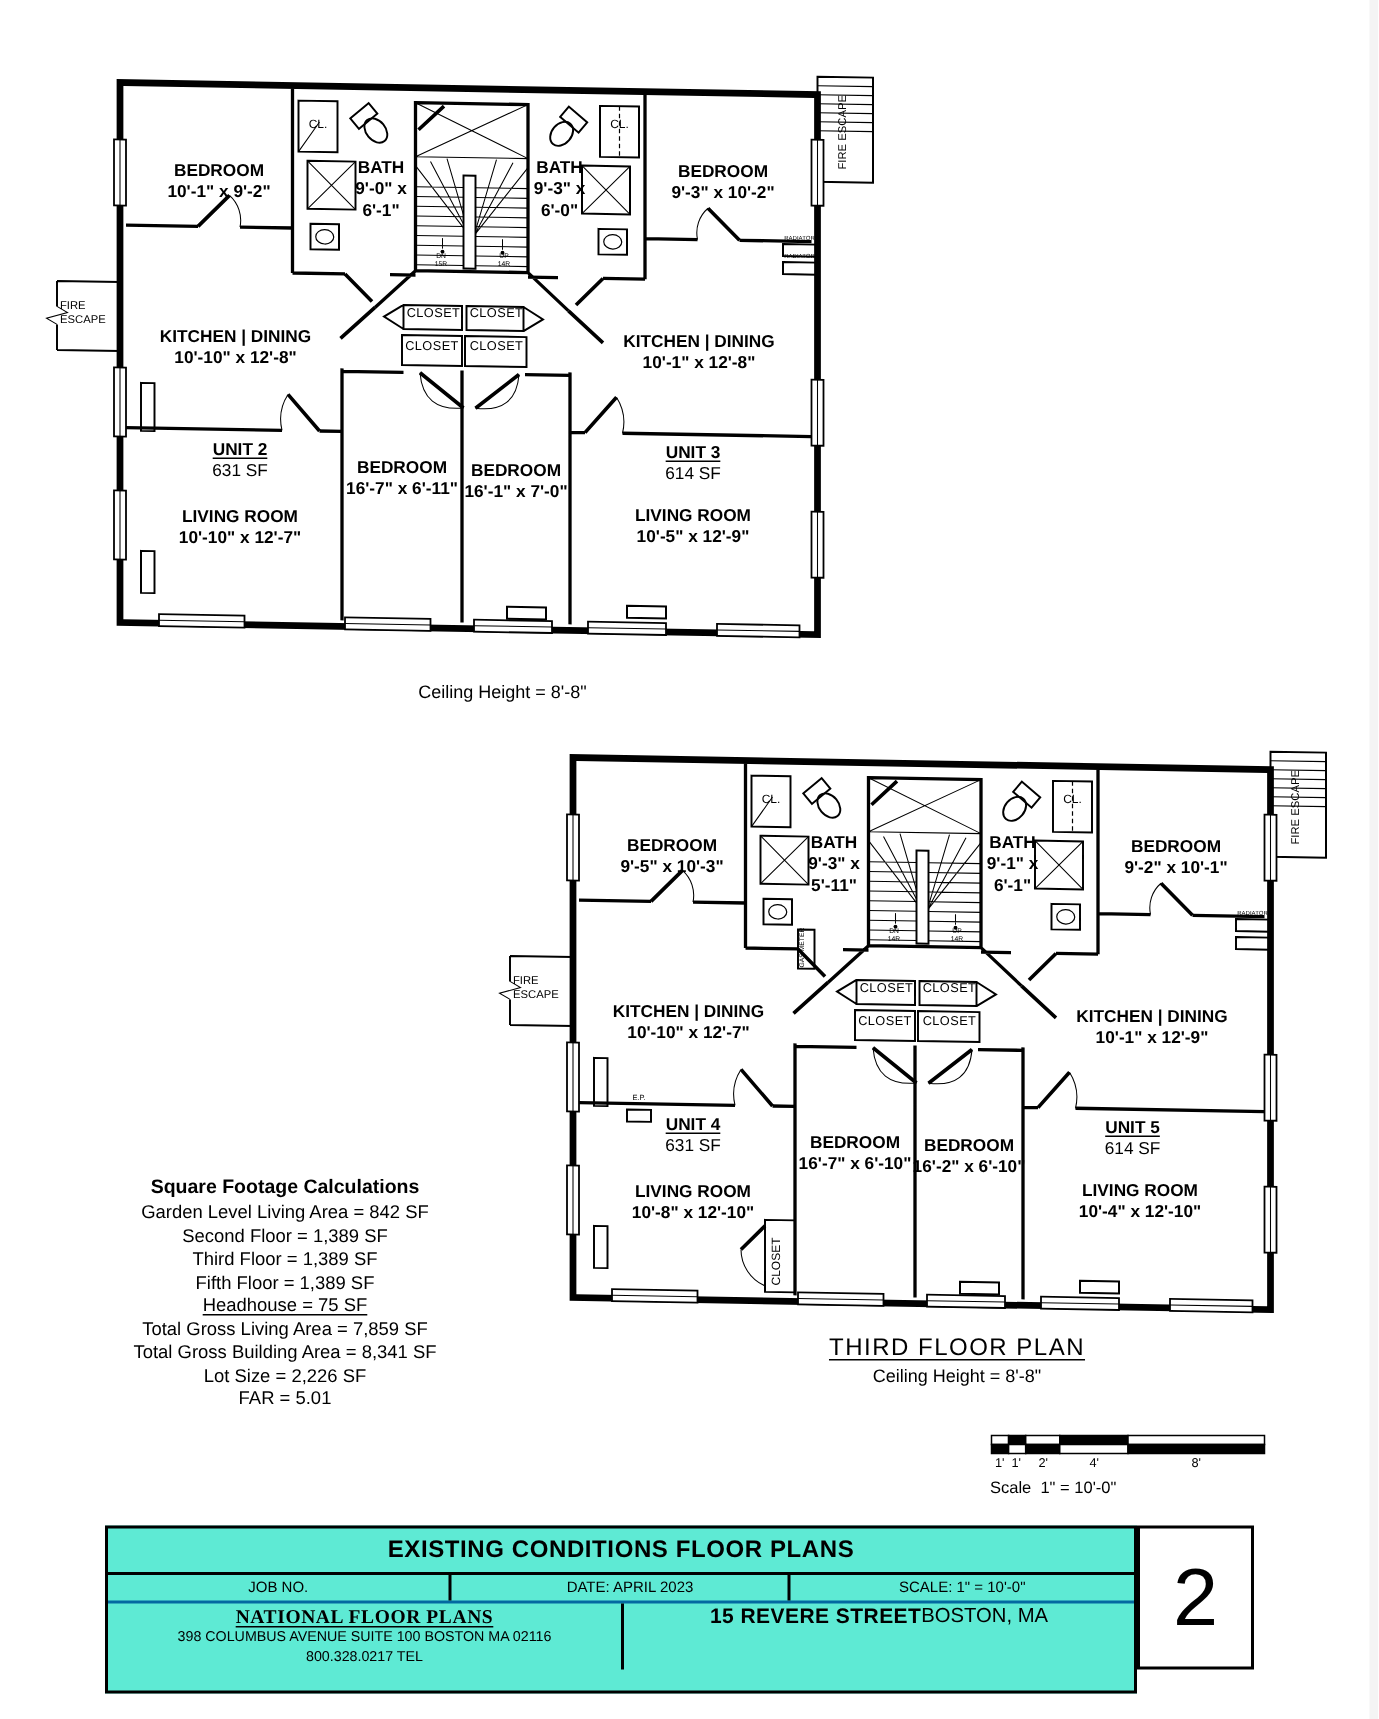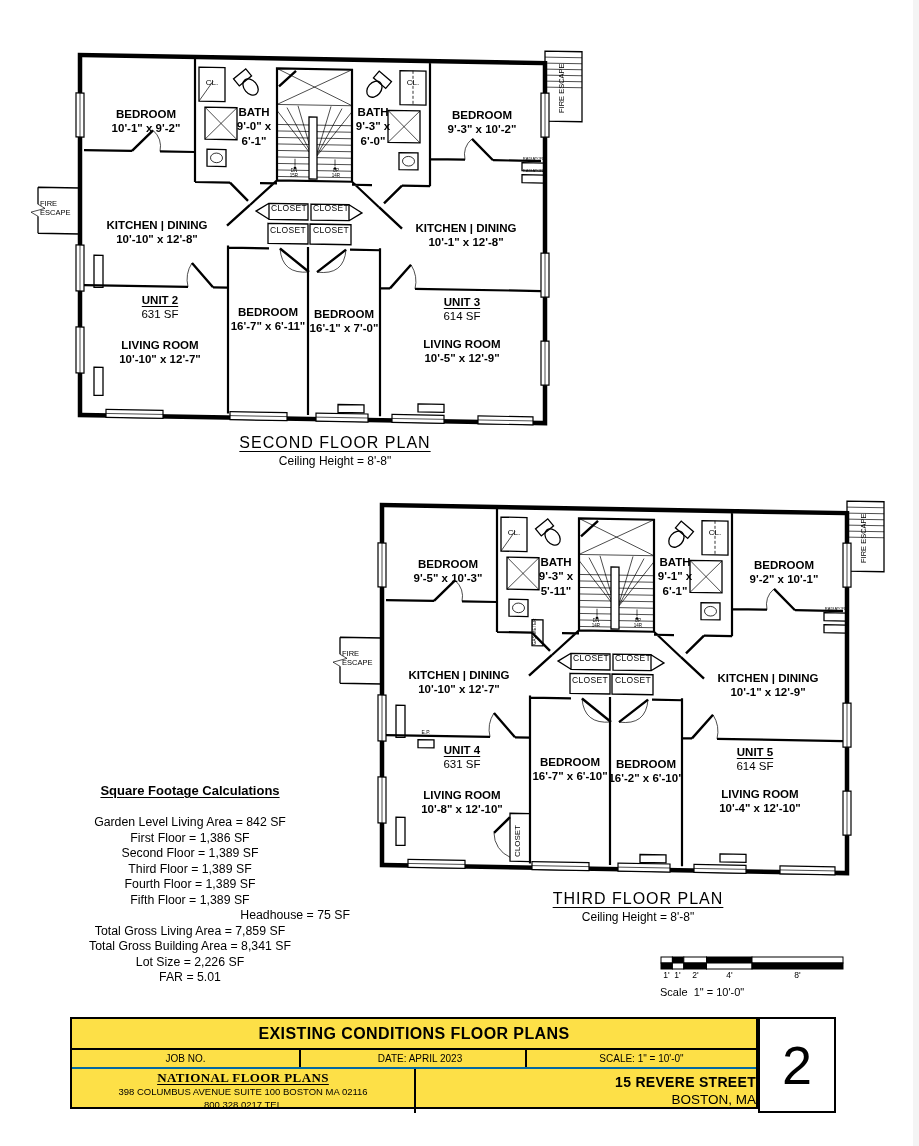--- a/index.html
+++ b/index.html
@@ -23,46 +23,46 @@
   .fev{position:absolute;font:normal 7.5px/1 "Liberation Sans",sans-serif;white-space:nowrap;
        transform:rotate(-90deg);transform-origin:left top;}
   .ptitle{position:absolute;width:320px;text-align:center;
           font:normal 16px/1.1 "Liberation Sans",sans-serif;letter-spacing:1px;
           text-decoration:underline;text-underline-offset:3px;}
   .pceil{position:absolute;width:320px;text-align:center;
          font:normal 12px/1.1 "Liberation Sans",sans-serif;}
   
   #sqft{position:absolute;left:30px;top:782px;width:320px;text-align:center;
         font:normal 12.3px/15.5px "Liberation Sans",sans-serif;}
-  #sqft .t{font:bold 13px/17px "Liberation Sans",sans-serif;text-decoration:underline;
-           text-underline-offset:2px;display:block;margin-bottom:16px;}
+  #sqft .t{font:bold 13px/17px "Liberation Sans",sans-serif;
+           text-underline-offset:2px;display:block;margin-bottom:2px;}
   #sqft .b{font-weight:normal;}
-  #sqft .ul{text-underline-offset:2px;text-align:right;}
+  #sqft .ul{text-decoration:underline;text-underline-offset:2px;}
   
   #scalebar{position:absolute;left:660px;top:956px;}
   #ticks{position:absolute;left:660px;top:971px;width:182px;height:10px;
          font:normal 8.5px/1 "Liberation Sans",sans-serif;}
   #ticks span{position:absolute;text-align:center;}
   #scalelabel{position:absolute;left:660px;top:986px;
               font:normal 11px/1.2 "Liberation Sans",sans-serif;white-space:pre;}
   
-  #tb{position:absolute;left:70px;top:1017px;width:688px;height:92px;
-      border:2px solid #000;box-sizing:border-box;background:#fde047;}
+  #tb{position:absolute;left:70px;top:1017px;width:688px;height:112px;
+      border:2px solid #000;box-sizing:border-box;background:#5eead4;}
   #tb .row1{height:29px;border-bottom:2px solid #000;display:flex;align-items:center;
             justify-content:center;font:bold 16px/1 "Liberation Sans",sans-serif;letter-spacing:.4px;}
   #tb .row2{height:17px;border-bottom:2px solid #0369a1;display:flex;}
   #tb .row2 div{display:flex;align-items:center;justify-content:center;
                 font:normal 10px/1 "Liberation Sans",sans-serif;box-sizing:border-box;}
   #tb .c-job{width:229px;border-right:2px solid #000;}
   #tb .c-date{width:226px;border-right:2px solid #000;padding-left:14px;}
   #tb .c-scale{flex:1;}
   #tb .row3{display:flex;height:44px;}
   #tb .c-co{width:344px;border-right:2px solid #000;box-sizing:border-box;
             display:flex;flex-direction:column;align-items:center;justify-content:center;}
-  #tb .c-addr{flex:1;display:flex;flex-direction:column;align-items:flex-end;justify-content:center;}
+  #tb .c-addr{flex:1;display:flex;flex-direction:row;align-items:flex-start;justify-content:center;}
   .coname{font:bold 13px/1.2 "Liberation Serif",serif;text-decoration:underline;
           text-underline-offset:2px;letter-spacing:.4px;}
   .coline{font:normal 9.5px/1.35 "Liberation Sans",sans-serif;}
   .street{font:bold 14px/1.25 "Liberation Sans",sans-serif;letter-spacing:.3px;}
   .city{font:normal 13.5px/1.2 "Liberation Sans",sans-serif;}
   #tbnum{position:absolute;left:758px;top:1017px;width:78px;height:96px;border:2px solid #000;
          box-sizing:border-box;display:flex;align-items:center;justify-content:center;
          font:normal 54px/1 "Liberation Sans",sans-serif;background:#fff;}
 </style>
 </head>
@@ -271,32 +271,29 @@
     <div class="rm tiny" style="left:214px;top:113px"><span>DN 14R</span></div>
     <div class="rm tiny" style="left:256px;top:113px"><span>UP 14R</span></div>
     <div class="fe" style="left:-40px;top:144px"><span>FIRE ESCAPE</span></div>
     <div class="fev" style="left:478px;top:58px"><span>FIRE ESCAPE</span></div>
     <div class="rm micro" style="left:453px;top:102px"><span>RADIATOR</span></div>
     <div class="fev" style="left:151px;top:140px;font-size:4.5px"><span>GAS METER</span></div>
     <div class="rm" style="left:44px;top:225px;font:normal 5px/1 'Liberation Sans',sans-serif"><span>E.P.</span></div>
     <div class="fev" style="left:132px;top:352px;font-size:8px"><span>CLOSET</span></div>
   </div>
 
-  <div class="ptitle" style="left:175px;top:434px">SECOND FLOOR PLAN</div>
   <div class="pceil" style="left:175px;top:455px">Ceiling Height = 8'-8"</div>
   <div class="ptitle" style="left:478px;top:890px">THIRD FLOOR PLAN</div>
   <div class="pceil" style="left:478px;top:911px">Ceiling Height = 8'-8"</div>
 
   <div id="sqft">
     <span class="t">Square Footage Calculations</span>
     <div>Garden Level Living Area = 842 SF</div>
-    <div>First Floor = 1,386 SF</div>
     <div>Second Floor = 1,389 SF</div>
     <div>Third Floor = 1,389 SF</div>
-    <div>Fourth Floor = 1,389 SF</div>
     <div>Fifth Floor = 1,389 SF</div>
     <div class="ul">Headhouse = 75 SF</div>
     <div class="b">Total Gross Living Area = 7,859 SF</div>
     <div class="b">Total Gross Building Area = 8,341 SF</div>
     <div class="b">Lot Size = 2,226 SF</div>
     <div class="b">FAR = 5.01</div>
   </div>
 
   <svg id="scalebar" width="184" height="15" viewBox="0 0 184 15">
     <g stroke="#000" stroke-width="1">

